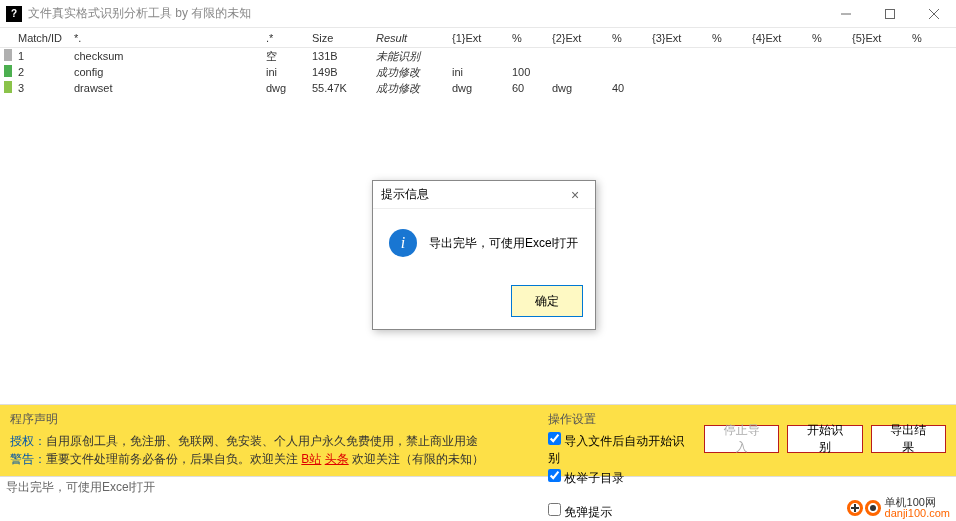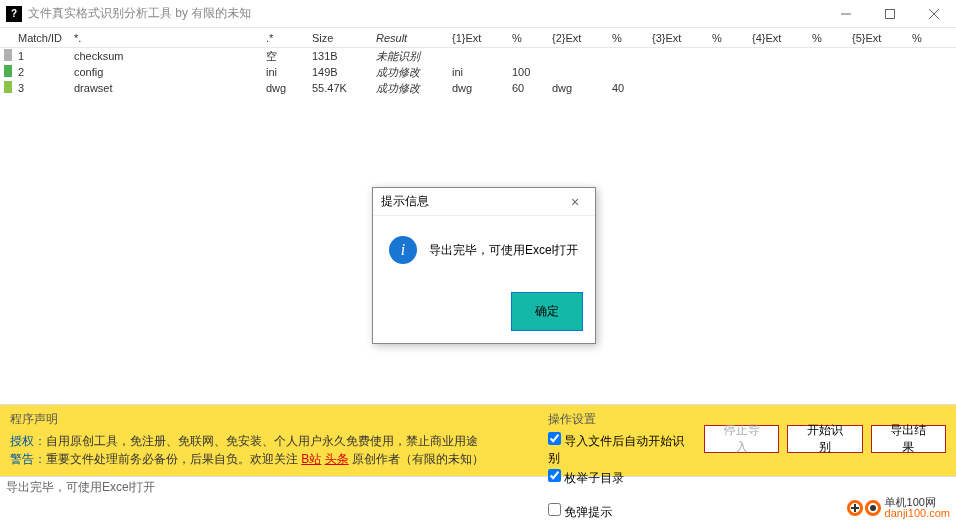--- a/index.html
+++ b/index.html
@@ -40,29 +40,29 @@
 .link-red { color: #d00; text-decoration: underline; }
 
 .ops-checks { width: 152px; }
 .ops-checks label { display: block; margin-bottom: 2px; font-size: 12px; }
 .ops-btns { display: flex; gap: 8px; align-items: flex-start; padding-top: 14px; }
 .btn { height: 28px; padding: 0 14px; background: #fff; border: 1px solid #b91c1c; font-size: 12px; display: inline-flex; align-items: center; cursor: pointer; }
 .btn:disabled { color: #aaa; cursor: default; }
 
 .statusbar { height: 22px; border-top: 1px solid #ddd; display: flex; align-items: center; padding: 0 6px; font-size: 12px; color: #666; }
 
-.dialog { position: absolute; left: 372px; top: 187px; width: 224px; background: #fff; border: 1px solid #888; box-shadow: 2px 2px 8px rgba(0,0,0,0.25); }
+.dialog { position: absolute; left: 372px; top: 180px; width: 224px; background: #fff; border: 1px solid #888; box-shadow: 2px 2px 8px rgba(0,0,0,0.25); }
 .dialog-title { height: 28px; display: flex; align-items: center; padding: 0 8px; font-size: 12px; border-bottom: 1px solid #eee; }
 .dialog-title-text { flex: 1; }
 .dialog-close { width: 24px; text-align: center; color: #666; font-size: 14px; }
 .dialog-body { padding: 20px 16px; display: flex; align-items: center; gap: 12px; }
 .info-icon { width: 28px; height: 28px; border-radius: 50%; background: #1976d2; color: #fff; display: flex; align-items: center; justify-content: center; font-family: Georgia, serif; font-style: italic; font-size: 16px; }
 .dialog-msg { font-size: 12px; }
 .dialog-foot { padding: 8px 12px 12px; text-align: right; }
-.dialog-btn { min-width: 72px; height: 39px; border: 1px solid #0078d4; background: #14b8a6; font-size: 12px; }
+.dialog-btn { min-width: 72px; height: 32px; border: 1px solid #0078d4; background: #fef9c3; font-size: 12px; }
 
 .watermark { position: absolute; right: 6px; bottom: 2px; display: flex; align-items: center; gap: 4px; }
 .wm-icon { display: flex; gap: 2px; }
 .wm-circle { width: 16px; height: 16px; border: 3px solid #f60; border-radius: 50%; position: relative; }
 .wm-circle.plus::before, .wm-circle.plus::after { content: ""; position: absolute; background: #333; }
 .wm-circle.plus::before { width: 8px; height: 2px; left: 1px; top: 4px; }
 .wm-circle.plus::after { width: 2px; height: 8px; left: 4px; top: 1px; }
 .wm-circle.dot::before { content: ""; position: absolute; width: 6px; height: 6px; background: #333; border-radius: 50%; left: 2px; top: 2px; }
 .wm-text { text-align: left; font-size: 11px; line-height: 11px; }
 .wm-text .cn { color: #333; }
@@ -152,21 +152,21 @@
         <div class="c-p">40</div>
       </div>
     </div>
 </div>
 
 <div class="bottom-panel">
   <div class="panel-left">
     <div class="panel-title">程序声明</div>
     <div class="panel-body">
       <span class="link-blue">授权：</span><span>自用原创工具，免注册、免联网、免安装、个人用户永久免费使用，禁止商业用途</span><br>
-      <span class="link-blue">警告：</span><span>重要文件处理前务必备份，后果自负。</span><span>欢迎关注 </span><span class="link-red">B站</span> <span class="link-red">头条</span><span> 原创作者（有限的未知）</span>
+      <span class="link-blue">警告：</span><span>重要文件处理前务必备份，后果自负。</span><span>欢迎关注 </span><span class="link-red">B站</span> <span class="link-red">头条</span><span> 欢迎关注（有限的未知）</span>
     </div>
   </div>
   <div class="panel-right">
     <div class="ops-checks">
       <div class="panel-title">操作设置</div>
       <label><input type="checkbox" checked="" style=""> <span>导入文件后自动开始识别</span></label>
       <label><input type="checkbox" checked="" style=""> <span>枚举子目录</span></label>
       <label style="display:inline-block;margin-left:-4px"></label>
       <span><label><input type="checkbox" style=""> <span>免弹提示</span></label></span>
     </div>

